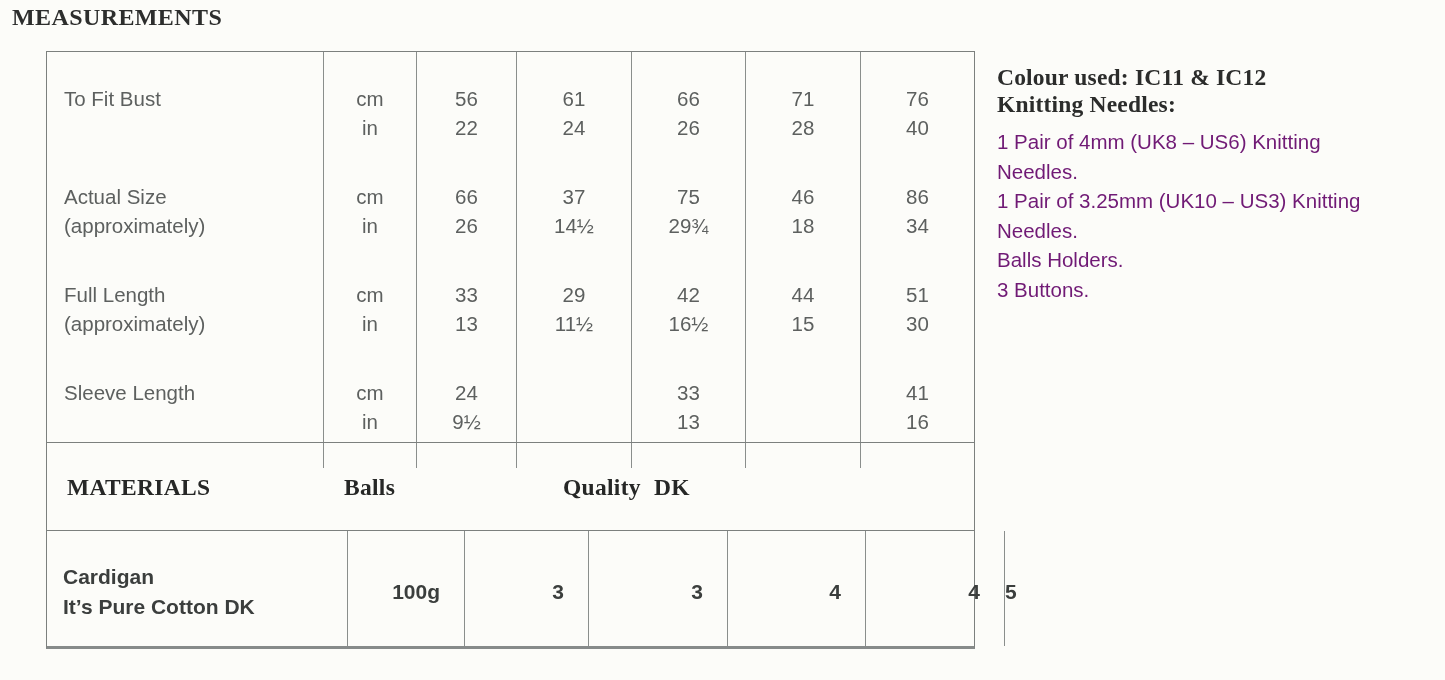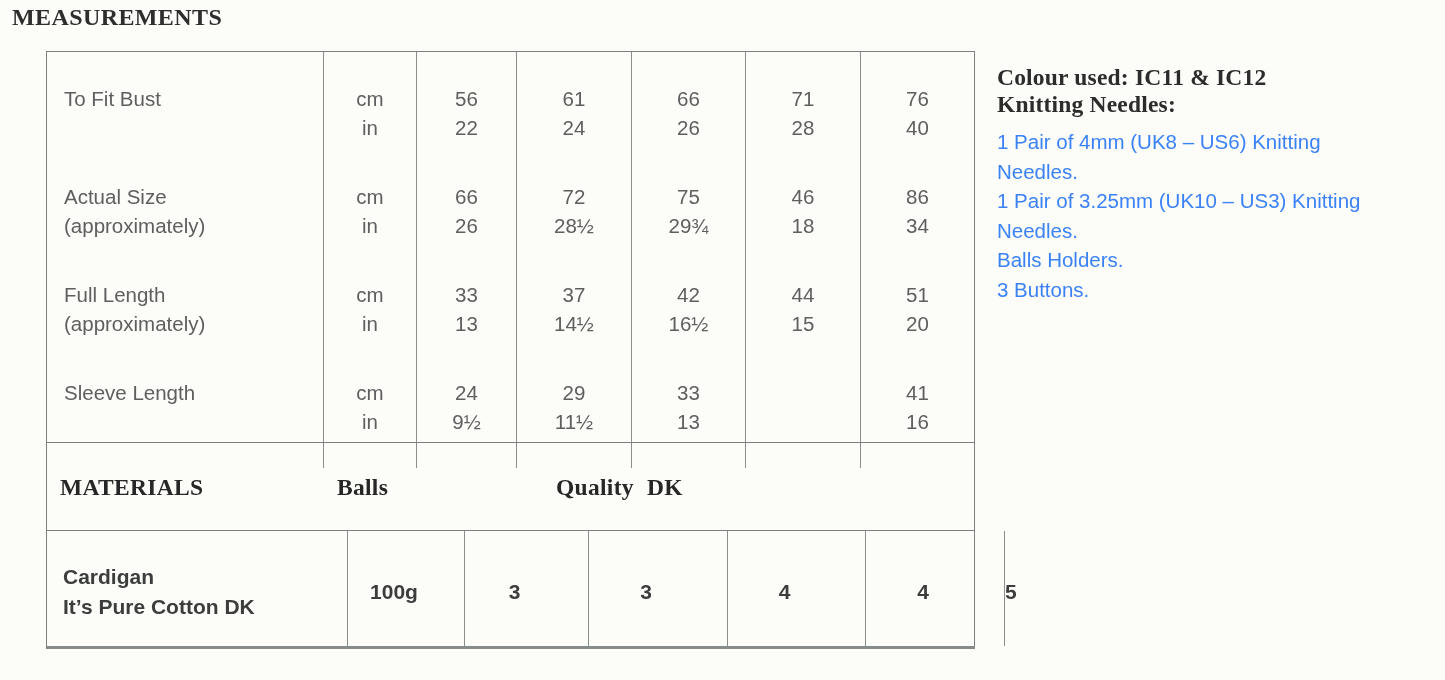--- a/index.html
+++ b/index.html
@@ -18,39 +18,39 @@
   .sizes .col:first-child{border-left:none;}
   .grp{height:90px;margin-top:8px;}
   .grp:first-child{margin-top:32px;}
   .ln{font-size:20.5px;line-height:29px;color:#5d605f;white-space:nowrap;}
   .col-label .ln{padding-left:17px;text-align:left;}
   .col-unit .ln,.col-val .ln{text-align:center;}
   
   .mat-header{height:88px;border-top:1.5px solid #7c807e;position:relative;box-sizing:border-box;}
   .mat-header .mh{position:absolute;top:50%;transform:translateY(-50%);
           font-family:"Liberation Serif",serif;font-weight:bold;font-size:23.5px;color:#262726;
-          letter-spacing:.3px;white-space:nowrap;}
+          letter-spacing:.3px;white-space:nowrap;margin-left:7px;}
   .mh-materials{left:13px;}
   .mh-balls{left:290px;}
   .mh-quality{left:509px;word-spacing:7px;}
   
   .mat-row{flex:1;border-top:1.5px solid #7c807e;gap:24px;}
   .mat-row .cell{border-left:1.5px solid #8a8e8c;box-sizing:border-box;height:100%;
           display:flex;flex-direction:column;justify-content:center;}
   .mat-row .cell:first-child{border-left:none;}
   .bold-ln{font-weight:bold;font-size:21px;line-height:30px;color:#3b3e3d;white-space:nowrap;}
   .cell-label{padding-left:16px;padding-top:6px;}
-  .cell-num{text-align:center;padding-top:6px;}
+  .cell-num{text-align:center;padding-top:6px;align-items:flex-end;}
   
   .side{position:absolute;left:997px;top:64px;width:446px;}
   .side-h{font-family:"Liberation Serif",serif;font-weight:bold;font-size:23.5px;
           color:#2b2c2b;letter-spacing:.2px;white-space:nowrap;}
   .side-h1{margin-bottom:0;}
   .side-h2{margin-bottom:9px;}
-  .side-line{font-size:20.5px;line-height:29.5px;color:#3b82f6;white-space:nowrap;}
+  .side-line{font-size:20.5px;line-height:29.5px;color:#701a75;white-space:nowrap;}
 </style>
 </head>
 <body>
 
 <div class="canvas">
 
   <h1 class="page-title">MEASUREMENTS</h1>
 
   <div class="mtable">
 
@@ -112,24 +112,20 @@
           <div class="ln">9½</div>
         </div>
       </div>
 
       <div class="col col-val">
         <div class="grp">
           <div class="ln">61</div>
           <div class="ln">24</div>
         </div>
         <div class="grp">
-          <div class="ln">72</div>
-          <div class="ln">28½</div>
-        </div>
-        <div class="grp">
           <div class="ln">37</div>
           <div class="ln">14½</div>
         </div>
         <div class="grp">
           <div class="ln">29</div>
           <div class="ln">11½</div>
         </div>
       </div>
 
       <div class="col col-val">
@@ -170,21 +166,21 @@
         <div class="grp">
           <div class="ln">76</div>
           <div class="ln">40</div>
         </div>
         <div class="grp">
           <div class="ln">86</div>
           <div class="ln">34</div>
         </div>
         <div class="grp">
           <div class="ln">51</div>
-          <div class="ln">20</div>
+          <div class="ln">30</div>
         </div>
         <div class="grp">
           <div class="ln">41</div>
           <div class="ln">16</div>
         </div>
       </div>
 
     </div>
 
     <div class="mat-header">

